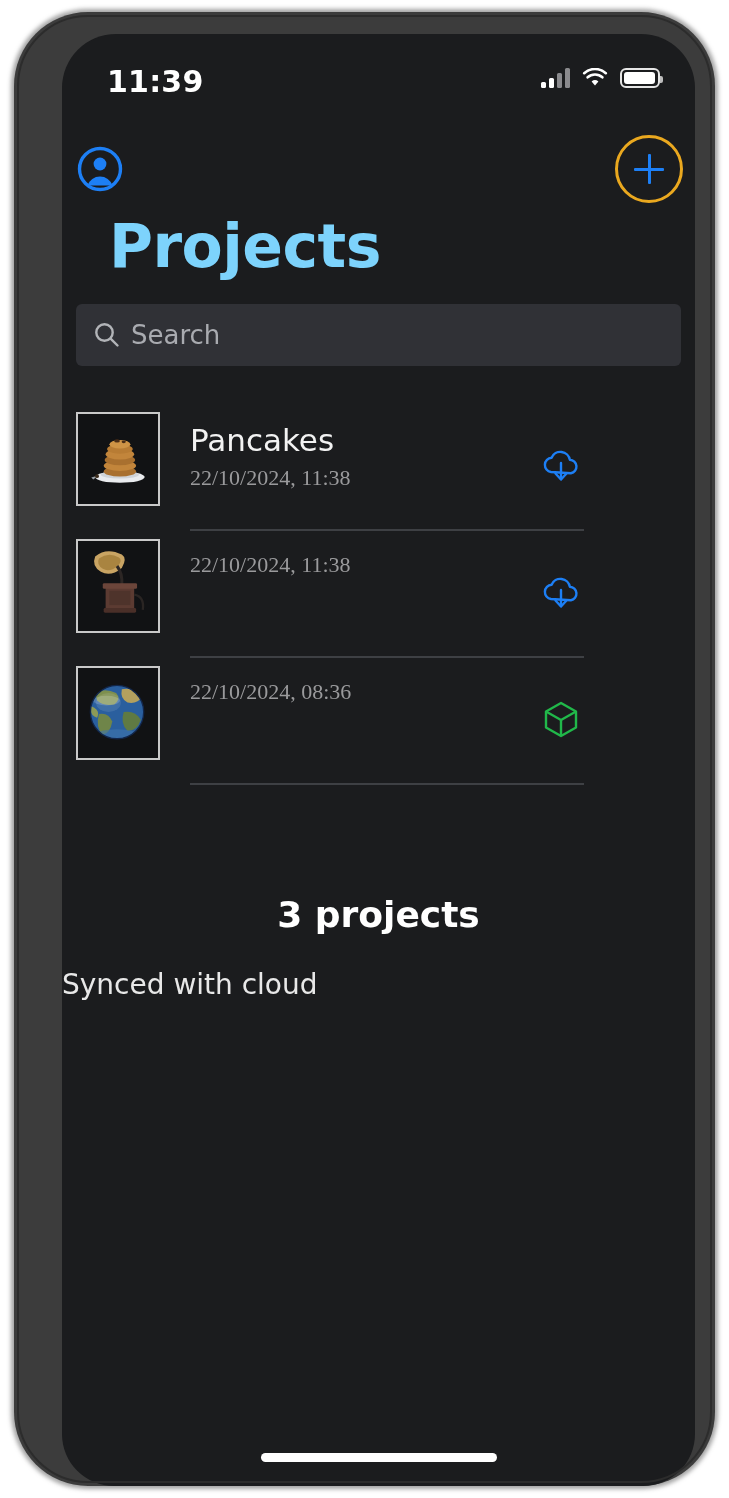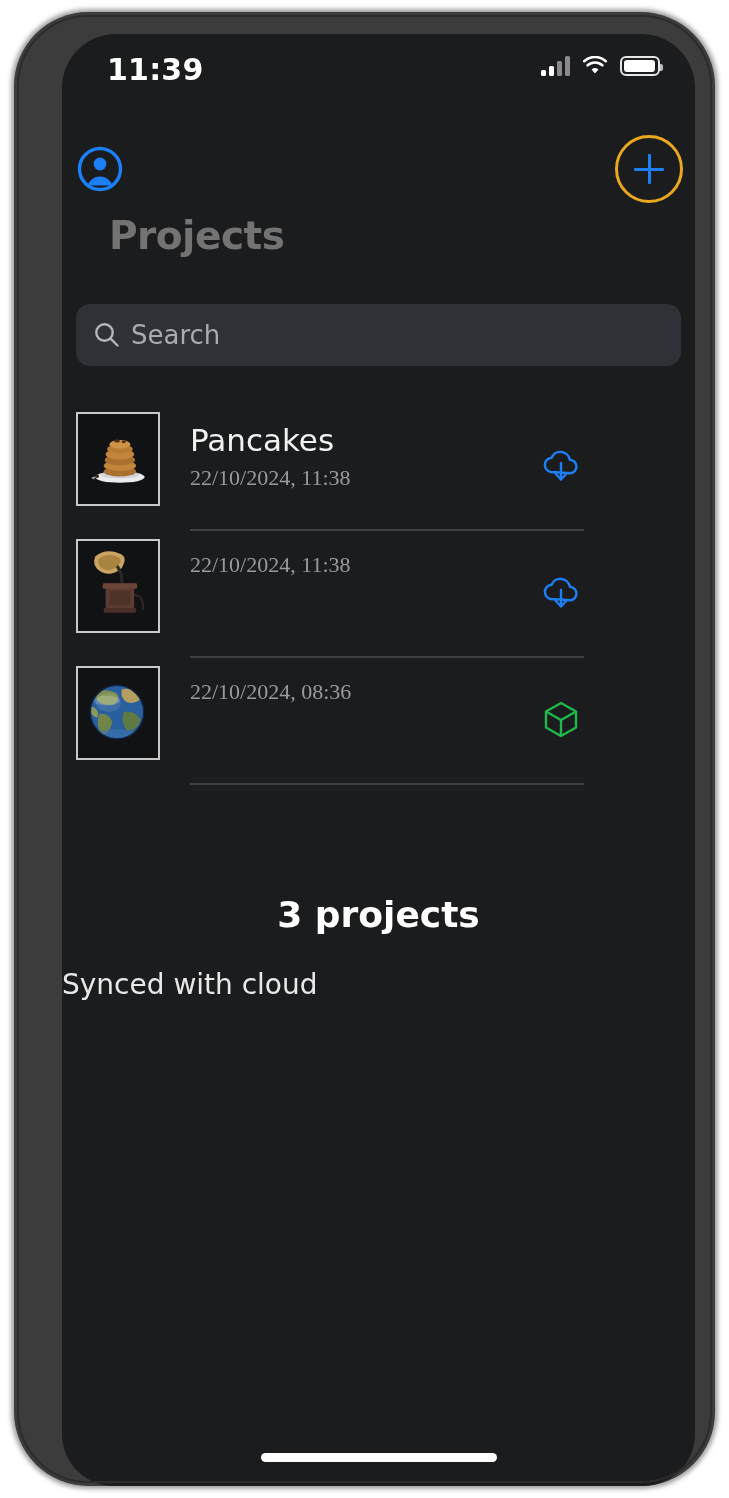--- a/index.html
+++ b/index.html
@@ -43,21 +43,21 @@
     width: 633px;
     height: 1452px;
     border-radius: 54px 54px 52px 52px;
     background: #1b1c1e;
     overflow: hidden;
   }
 
   
   .status-bar {
     position: absolute;
-    left: 0; top: 0;
+    left: 0; top: 12px;
     width: 633px;
     height: 72px;
   }
   .status-time {
     position: absolute;
     left: 45px;
     top: 18px;
     font-size: 30px;
     font-weight: 700;
     color: #ffffff;
@@ -158,37 +158,37 @@
   .add-btn .plus-v {
     left: 29.5px; top: 16px;
     width: 3.5px; height: 30px;
   }
 
   
   .page-title {
     position: absolute;
     left: 47px;
     top: 182px;
-    font-size: 39px;
+    font-size: 60px;
     font-weight: 700;
-    color: #737373;
+    color: #7dd3fc;
     letter-spacing: -0.5px;
     line-height: 1;
     font-family: "DejaVu Sans", "Liberation Sans", sans-serif;
   }
 
   
   .search-bar {
     position: absolute;
     left: 14px;
     top: 270px;
     width: 605px;
     height: 62px;
     background: #303136;
-    border-radius: 14px;
+    border-radius: 6px;
     cursor: text;
   }
   .search-icon {
     position: absolute;
     left: 17px;
     top: 17px;
     width: 28px;
     height: 28px;
   }
   .search-placeholder {

